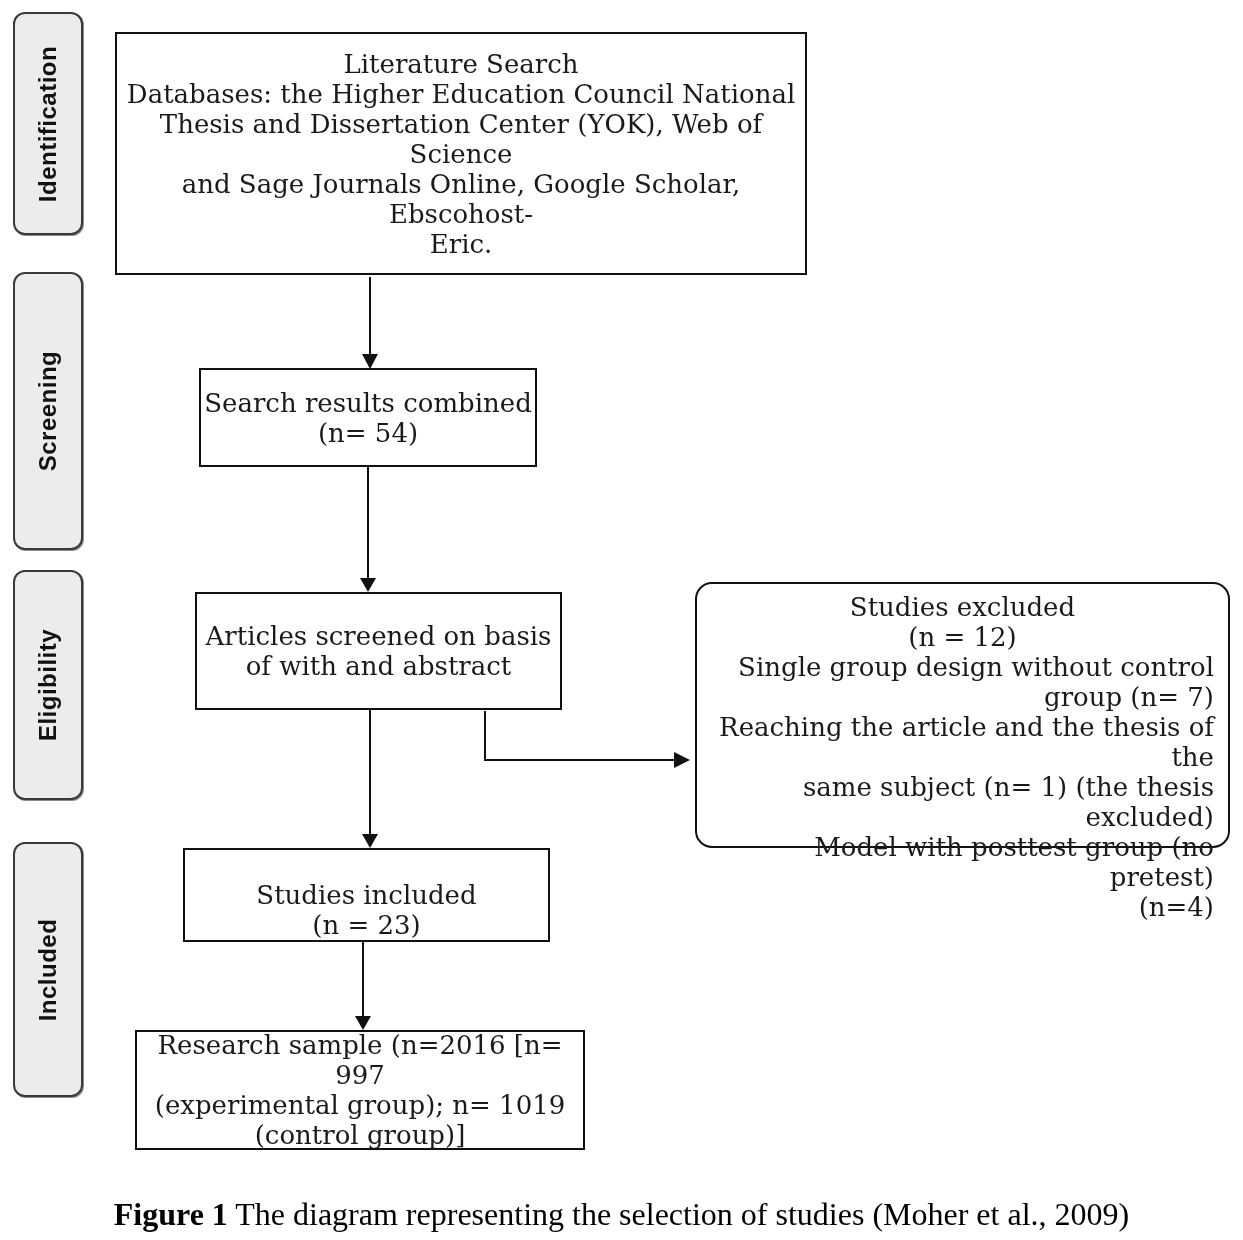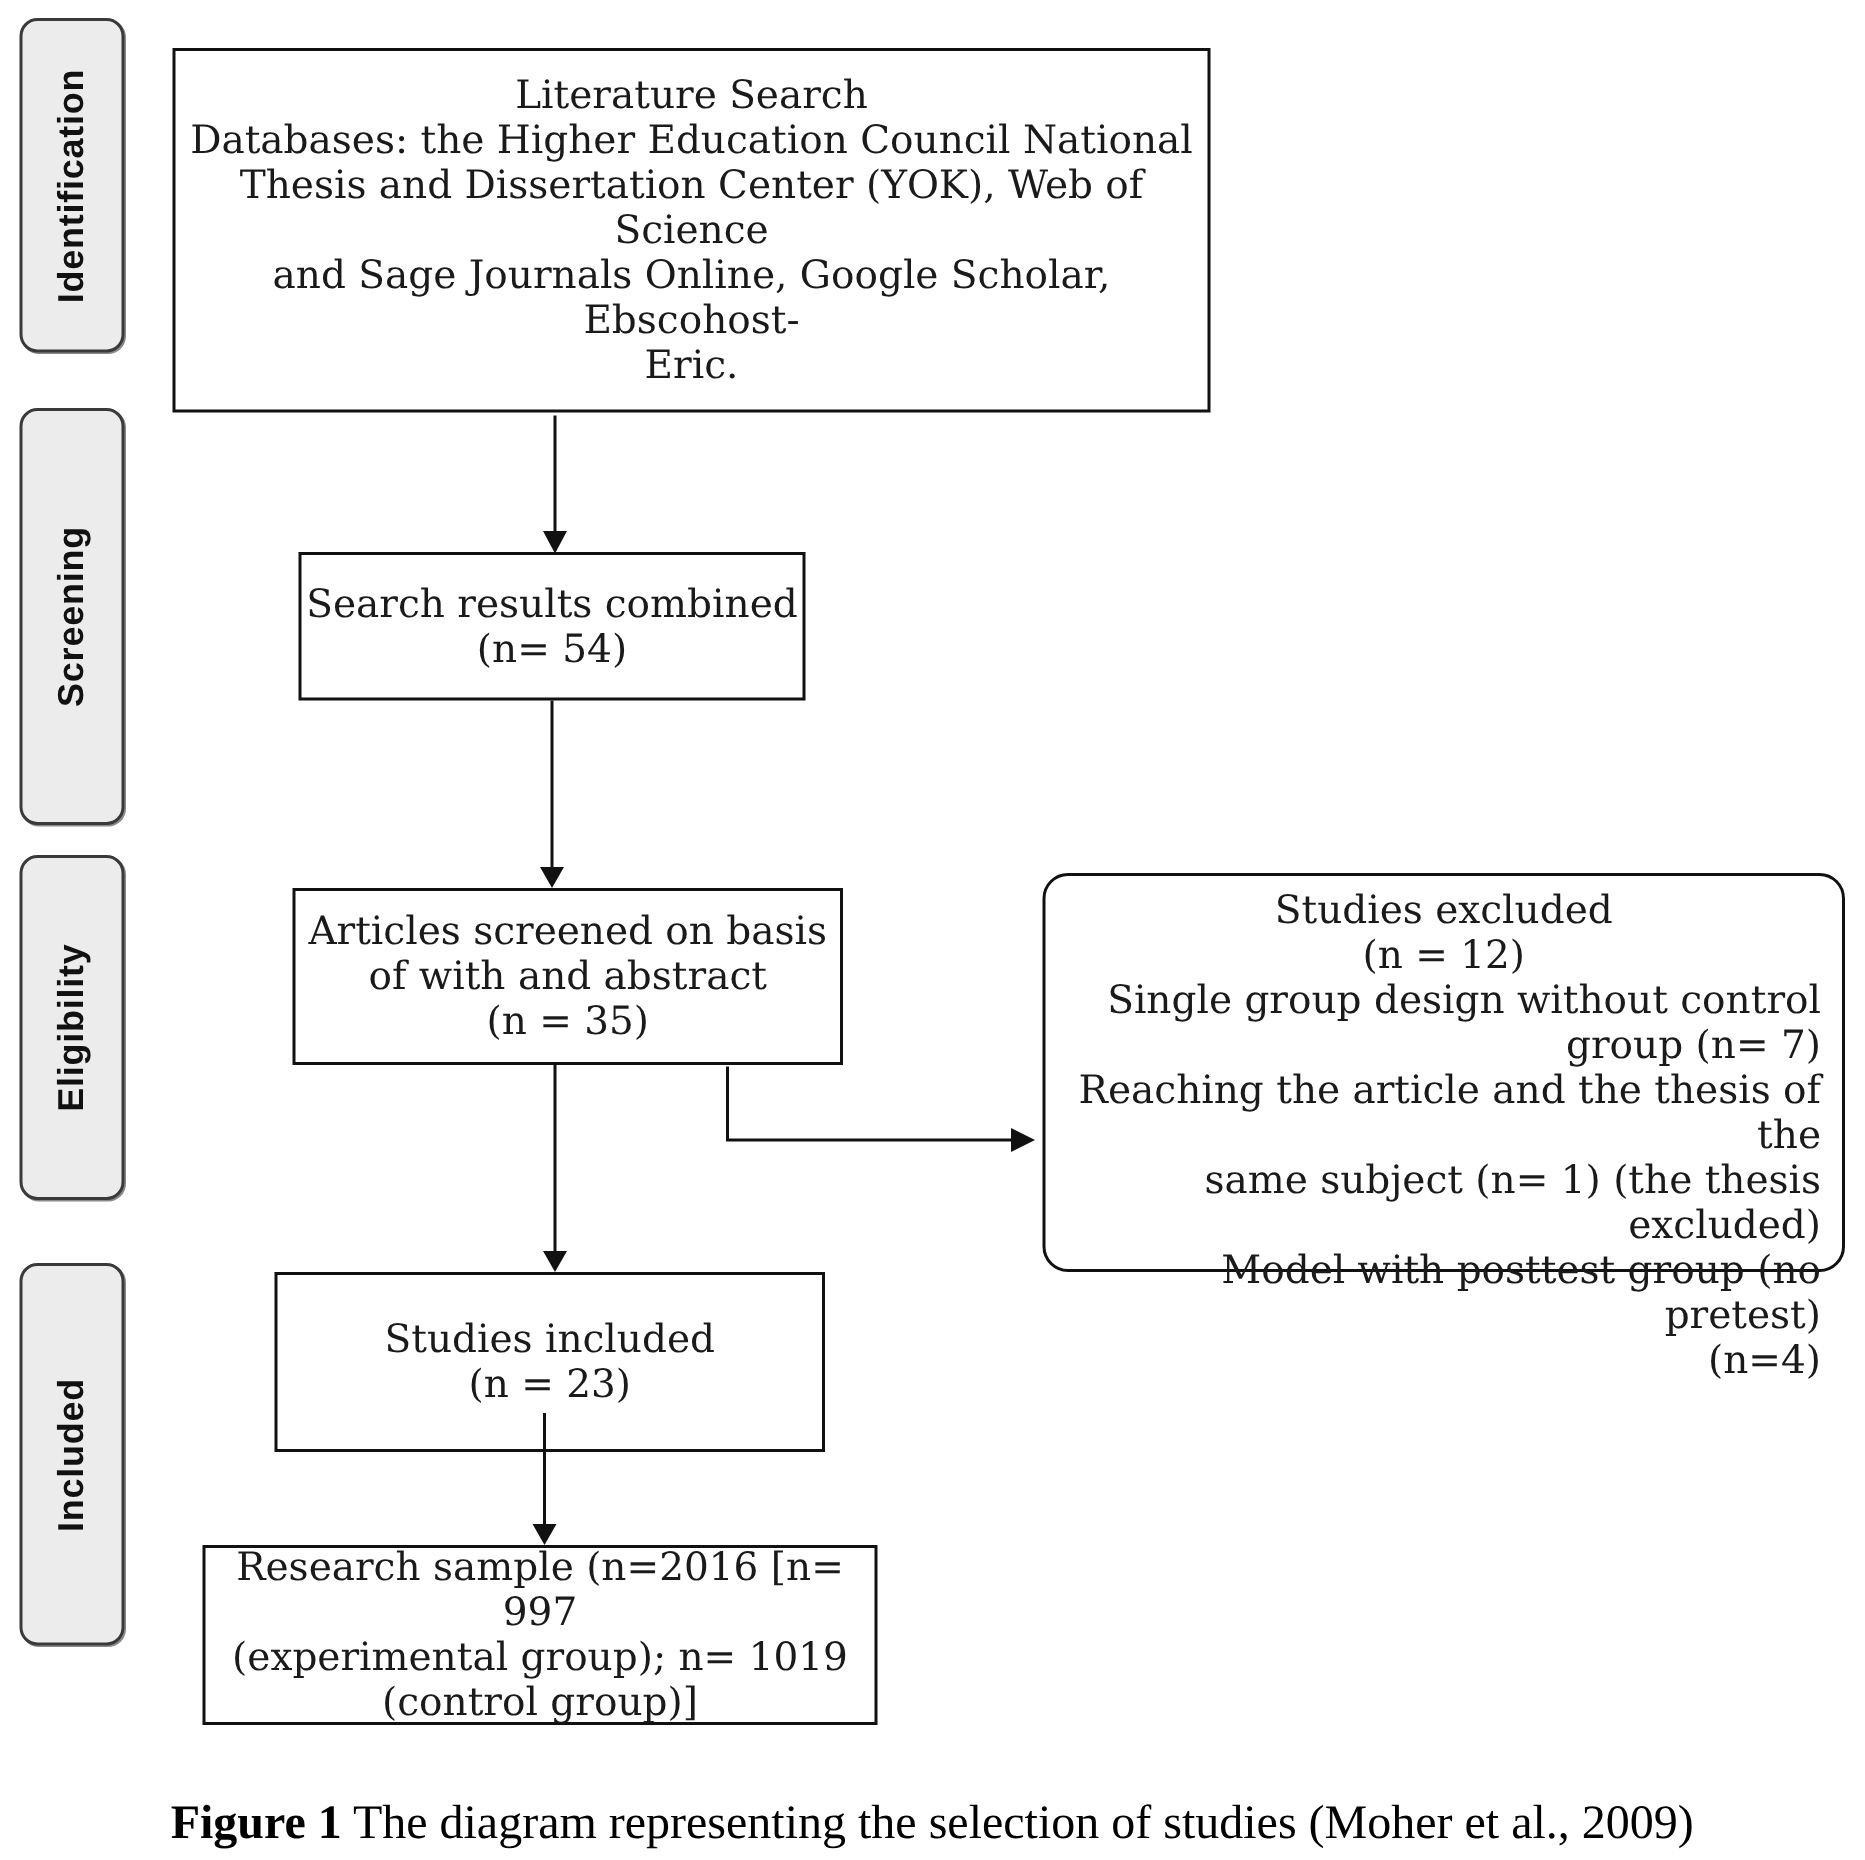--- a/index.html
+++ b/index.html
@@ -105,35 +105,34 @@
   </div>
 
   <div class="fbox" style="left:187px; top:368px; width:338px; height:99px;margin-left:12px;">
     <div class="line">Search results combined</div>
     <div class="line">(n= 54)</div>
   </div>
 
   <div class="fbox" style="left:195px; top:592px; width:367px; height:118px;">
     <div class="line">Articles screened on basis</div>
     <div class="line">of with and abstract</div>
-    <div class="line">(n = 35)</div>
   </div>
 
   <div class="fbox fbox-excluded" style="left:695px; top:582px; width:535px; height:266px;">
     <div class="line">Studies excluded</div>
     <div class="line">(n = 12)</div>
     <div class="line-left">Single group design without control</div>
     <div class="line-left">group (n= 7)</div>
     <div class="line-left">Reaching the article and the thesis of the</div>
     <div class="line-left">same subject (n= 1) (the thesis excluded)</div>
     <div class="line-left">Model with posttest group (no pretest)</div>
     <div class="line-left">(n=4)</div>
   </div>
 
-  <div class="fbox" style="left:183px; top:848px; width:367px; height:120px;">
+  <div class="fbox" style="left:183px; top:848px; width:367px; height:94px;justify-content:flex-end;">
     <div class="line">Studies included</div>
     <div class="line">(n = 23)</div>
   </div>
 
   <div class="fbox" style="left:135px; top:1030px; width:450px; height:120px;">
     <div class="line">Research sample (n=2016 [n= 997</div>
     <div class="line">(experimental group); n= 1019</div>
     <div class="line">(control group)]</div>
   </div>
 

